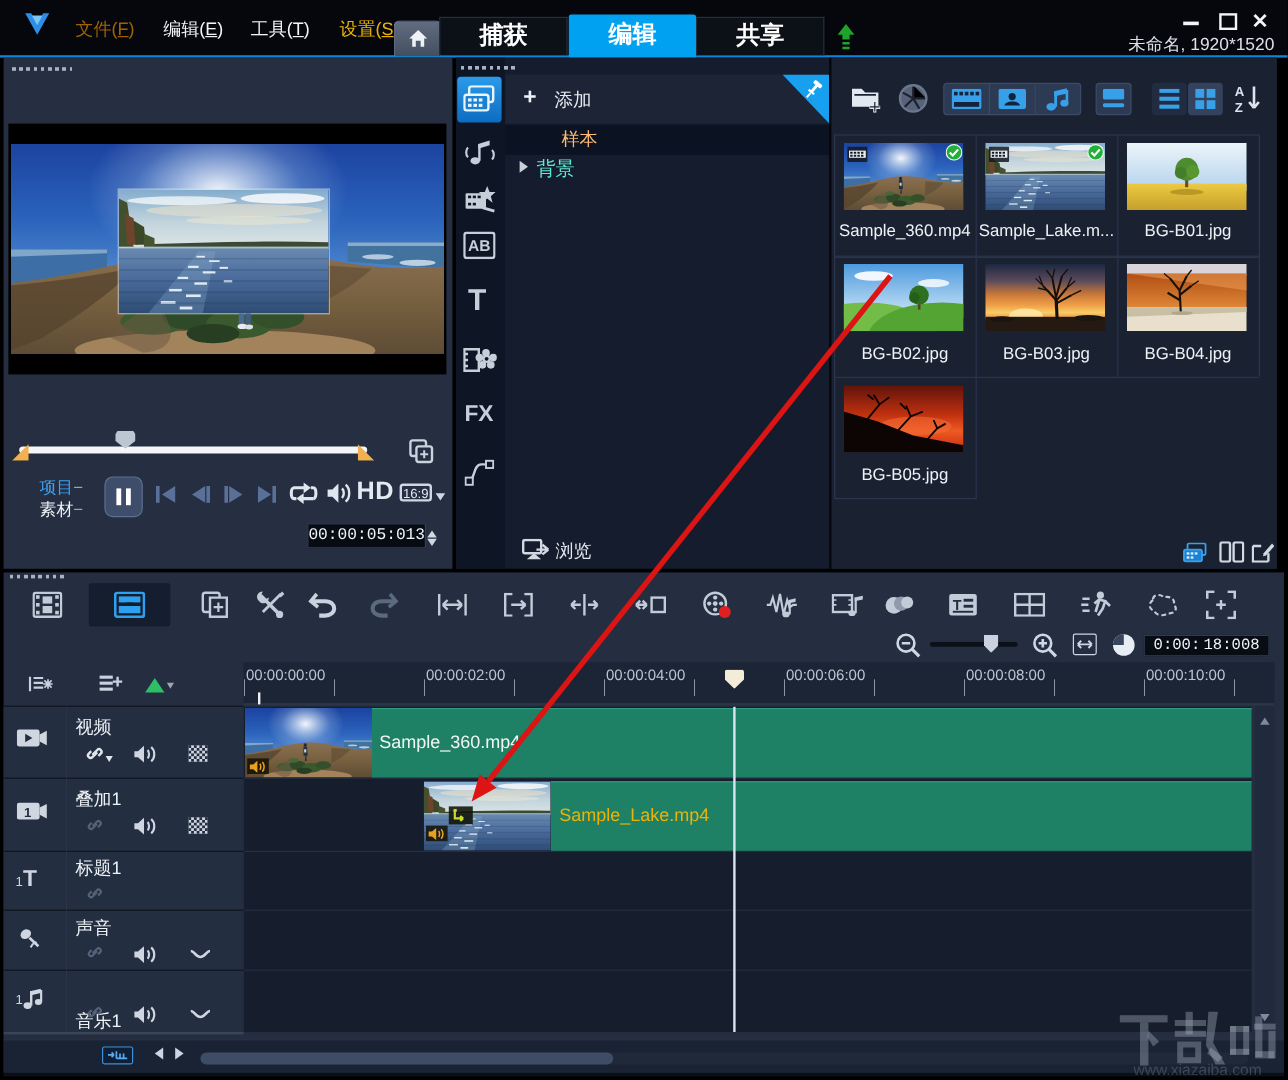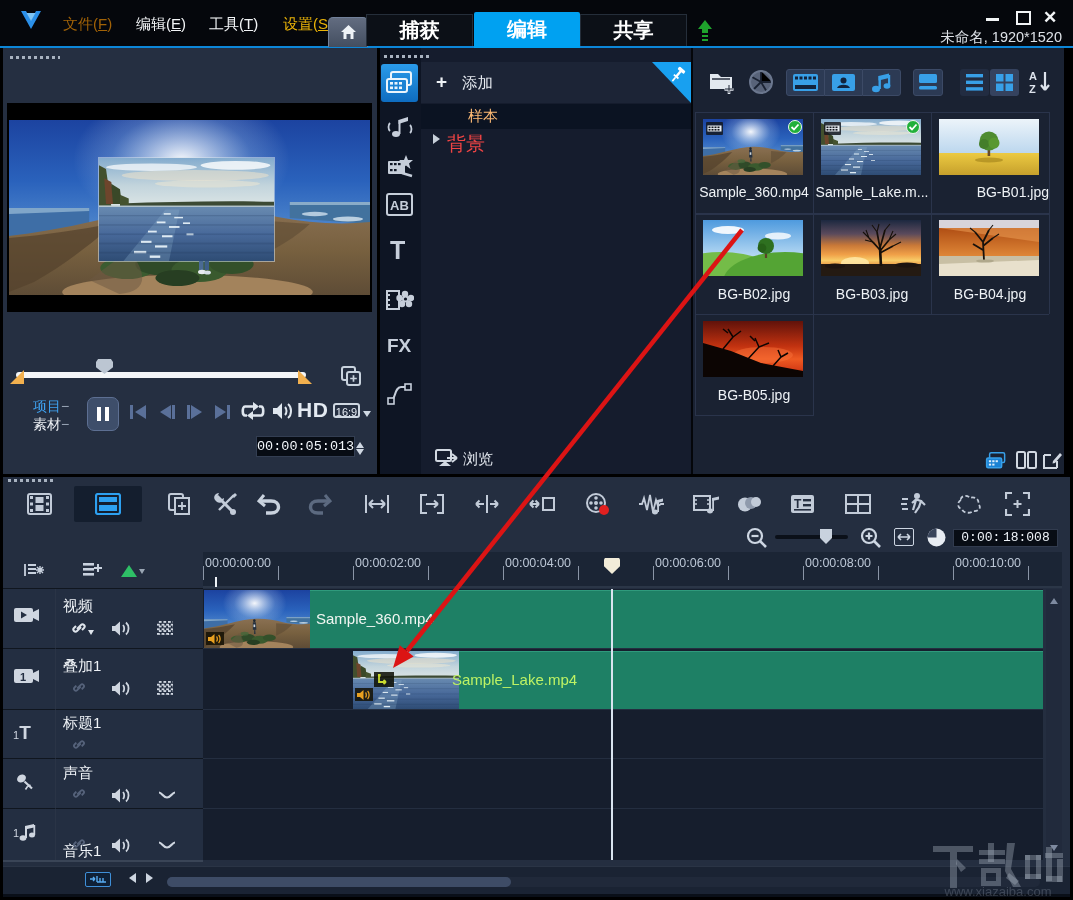--- a/index.html
+++ b/index.html
@@ -347,21 +347,21 @@
     <g transform="translate(25.5,13) rotate(40)">
       <rect x="-1.2" y="-6" width="2.4" height="8" fill="#fff"></rect>
       <rect x="-4" y="-8" width="8" height="3.4" rx="1.2" fill="#fff"></rect>
       <rect x="-3" y="1.2" width="6" height="1.8" fill="#fff"></rect>
       <rect x="-0.8" y="3" width="1.6" height="5" fill="#fff"></rect>
     </g>
   </svg>
 <div class="a" style="left:421px;top:104px;width:270px;height:25px;background:#0b1322"></div>
 <div class="a" style="left:468px;top:107px;font-size:15px;color:#fdba74">样本</div>
 <div class="a" style="left:433px;top:134px;width:0;height:0;border:5px solid transparent;border-left:7px solid #c8d0da"></div>
-<div class="a" style="left:447px;top:131px;font-size:19px;color:#ef4444">背景</div>
+<div class="a" style="left:447px;top:131px;font-size:16px;color:#5eead4">背景</div>
 <svg class="a" style="left:435px;top:449px" width="23" height="18" viewBox="0 0 23 18">
     <rect x="1" y="1" width="15" height="11" rx="1.5" fill="none" stroke="#d2d9e2" stroke-width="2"></rect>
     <path d="M12,9 L22,9 M22,9 L17,5 M22,9 L17,13" stroke="#d2d9e2" stroke-width="2" fill="none"></path>
     <path d="M10,12 L16,17 L4,17 Z" fill="#d2d9e2"></path>
   </svg>
 <div class="a" style="left:463px;top:450px;font-size:15px;color:#e2e7ee">浏览</div>
 <div class="a" style="left:691px;top:48px;width:2px;height:426px;background:#04060a"></div>
 
 <div class="a" style="left:693px;top:48px;width:371px;height:426px;background:#1a2232"></div>
 <svg class="a" style="left:708px;top:69px" width="28" height="25" viewBox="0 0 28 25">
@@ -494,21 +494,21 @@
 <svg class="a" style="left:788px;top:120px" width="14" height="14" viewBox="0 0 14 14">
     <circle cx="7" cy="7" r="6.5" fill="#22b03a" stroke="#eef6ee" stroke-width="1"></circle>
     <path d="M3.5,7 L6,9.5 L10.5,4.5" stroke="#fff" stroke-width="1.8" fill="none"></path>
   </svg>
 <svg class="a" style="left:906px;top:120px" width="14" height="14" viewBox="0 0 14 14">
     <circle cx="7" cy="7" r="6.5" fill="#22b03a" stroke="#eef6ee" stroke-width="1"></circle>
     <path d="M3.5,7 L6,9.5 L10.5,4.5" stroke="#fff" stroke-width="1.8" fill="none"></path>
   </svg>
 <div class="a" style="left:695px;top:184px;width:118px;text-align:center;font-size:14px;color:#eef2f6">Sample_360.mp4</div>
 <div class="a" style="left:813px;top:184px;width:118px;text-align:center;font-size:14px;color:#eef2f6">Sample_Lake.m...</div>
-<div class="a" style="left:931px;top:184px;width:118px;text-align:right;font-size:14px;color:#eef2f6">BG-B01.jpg</div>
+<div class="a" style="left:931px;top:184px;width:118px;text-align:center;font-size:14px;color:#eef2f6">BG-B01.jpg</div>
 
 <div class="a" style="left:703px;top:220px;width:100px;height:56px;overflow:hidden">
     <svg width="100" height="56" viewBox="0 0 100 56" preserveAspectRatio="none">
       <use href="#b02"></use>
     </svg>
   </div>
 <div class="a" style="left:821px;top:220px;width:100px;height:56px;overflow:hidden">
     <svg width="100" height="56" viewBox="0 0 100 56" preserveAspectRatio="none">
       <use href="#b03"></use>
     </svg>
@@ -851,21 +851,21 @@
       <path d="M2,1 L2,8 L9,8 M9,8 L6.5,6 M9,8 L6.5,10" stroke="#cadb30" stroke-width="1.8" fill="none"></path>
       <rect x="1" y="0" width="2.6" height="2.6" fill="#cadb30"></rect>
     </svg>
   </div>
 <div class="a" style="left:355px;top:688px;width:18px;height:13px;background:rgba(20,16,4,.85)">
     <svg style="margin:1.5px 0 0 2px" width="13" height="10" viewBox="0 0 13 10">
       <path d="M0,3 L3,3 L6.5,0 L6.5,10 L3,7 L0,7 Z" fill="#e8a020"></path>
       <path d="M8.5,2.5 C9.6,3.6 9.6,6.4 8.5,7.5 M10.6,1 C12.6,3 12.6,7 10.6,9" stroke="#e8a020" stroke-width="1.3" fill="none"></path>
     </svg>
   </div>
-<div class="a" style="left:452px;top:671px;font-size:15px;color:#bef264">Sample_Lake.mp4</div>
+<div class="a" style="left:466px;top:671px;font-size:15px;color:#eab308">Sample_Lake.mp4</div>
 
 <div class="a" style="left:611px;top:589px;width:2px;height:271px;background:#d9e4f0;z-index:5"></div>
 
 <div class="a" style="left:1046px;top:589px;width:16px;height:271px;background:#212a3c"></div>
 <div class="a" style="left:1050px;top:594px;width:0;height:0;border:4.5px solid transparent;border-bottom:6px solid #7e8aa0"></div>
 <div class="a" style="left:1050px;top:845px;width:0;height:0;border:4.5px solid transparent;border-top:6px solid #7e8aa0"></div>
 
 <div class="a" style="left:3px;top:866px;width:1067px;height:28px;background:#1a2333;border-top:1px solid #2a3445;box-sizing:border-box"></div>
 <div class="a" style="left:85px;top:872px;width:26px;height:15px;border:1px solid #3f8fd8;border-radius:2px;background:#0f2036;box-sizing:border-box">
     <svg style="margin:2px 0 0 3px" width="18" height="9" viewBox="0 0 18 9">

